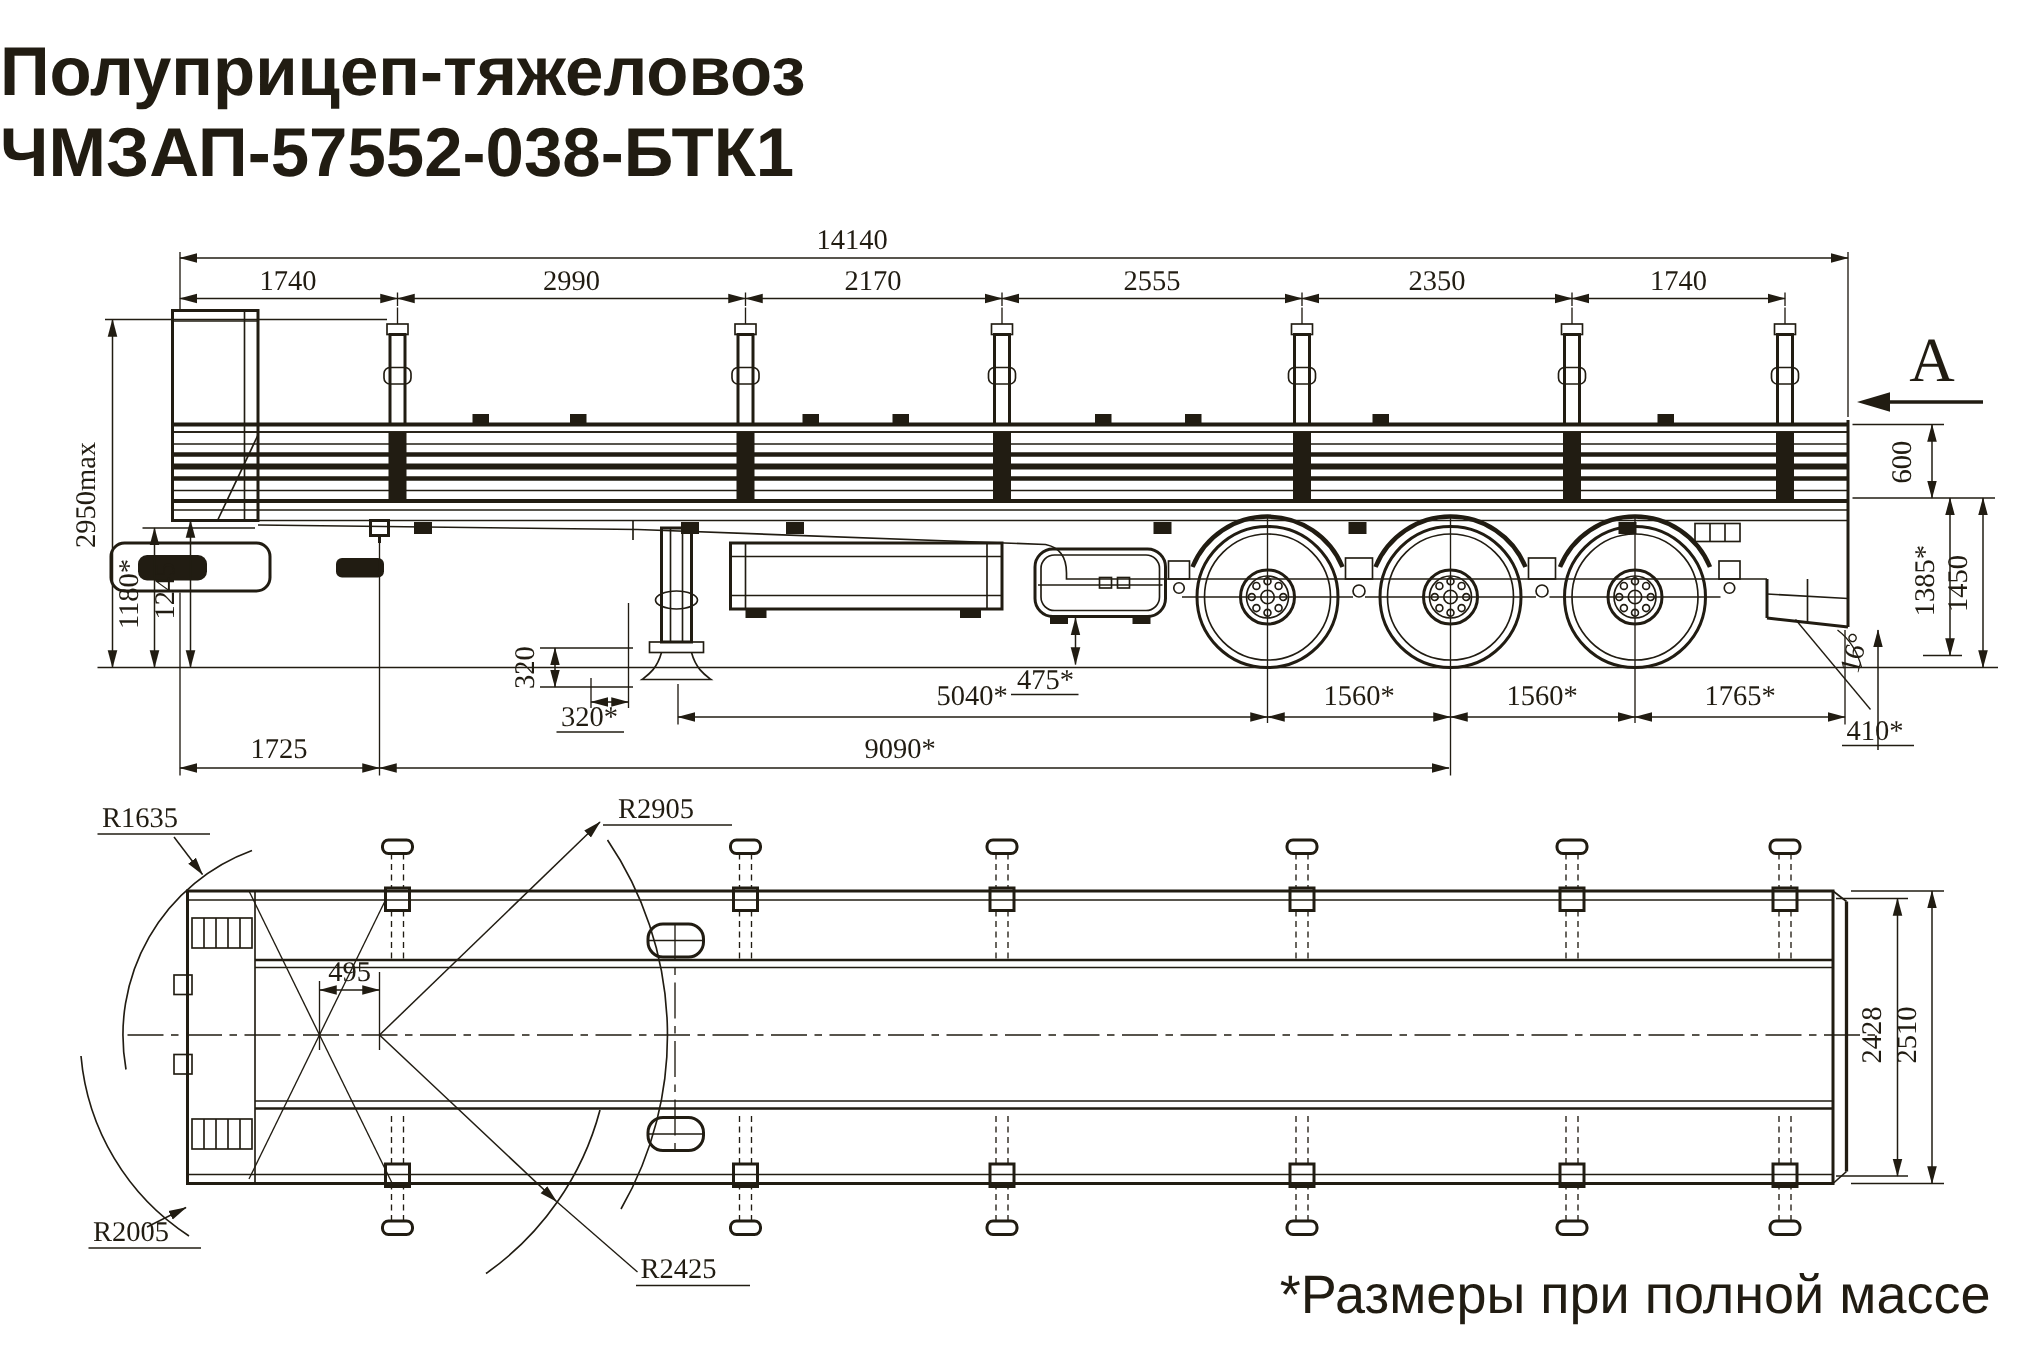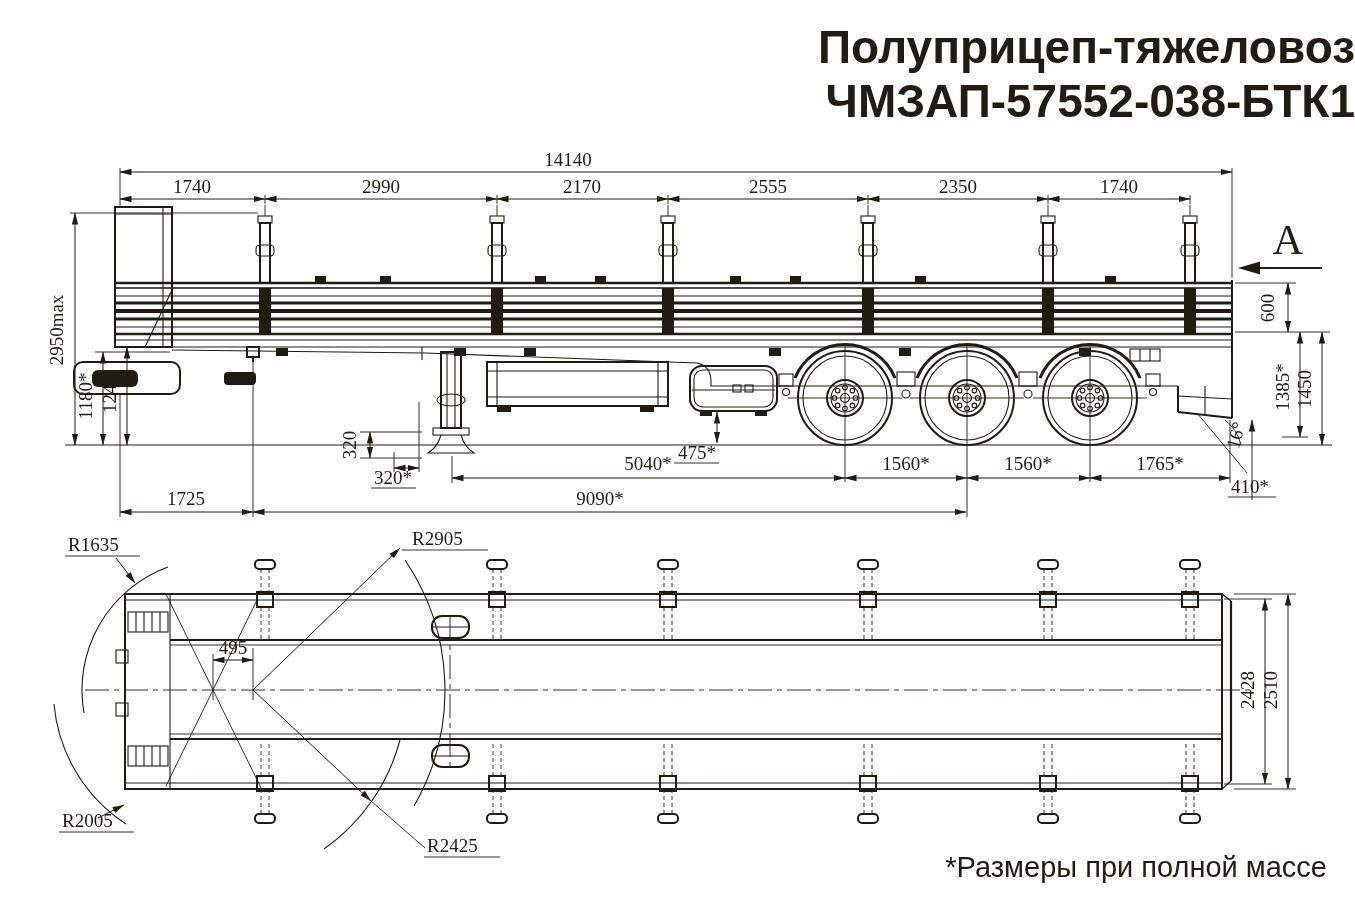--- a/index.html
+++ b/index.html
@@ -1,20 +1,20 @@
 <!DOCTYPE html>
 <html><head>
 <meta charset="utf-8">
 <style>
   html,body{margin:0;padding:0;background:#ffffff;}
   #page{position:relative;width:1355px;height:900px;background:#ffffff;overflow:hidden;
         font-family:"Liberation Sans",sans-serif;color:#211c12;}
-  #title{position:absolute;top:20px;left:0;width:100%;text-align:right;
+  #title{position:absolute;top:20px;left:0;width:100%;text-align:left;
          font-weight:bold;font-size:46px;line-height:1.18;color:#211c12;}
-  #footnote{position:absolute;right:28px;bottom:16px;font-size:29px;color:#211c12;}
+  #footnote{position:absolute;right:28px;bottom:16px;font-size:36px;color:#211c12;}
   svg{position:absolute;left:0;top:0;}
   .o1{stroke:#211c12;stroke-width:1.1;fill:none;}
   .o2{stroke:#211c12;stroke-width:2;fill:none;}
   .o3{stroke:#211c12;stroke-width:3;fill:none;}
   .dl{stroke:#211c12;stroke-width:1;fill:none;}
   .xl{stroke:#211c12;stroke-width:0.9;fill:none;}
   .dsh{stroke-dasharray:4 3;}
   .cl{stroke:#211c12;stroke-width:0.9;fill:none;stroke-dasharray:24 5 5 5;}
   .dk{fill:#211c12;stroke:none;}
   .dim{font-family:"Liberation Serif",serif;font-size:19px;fill:#211c12;}

